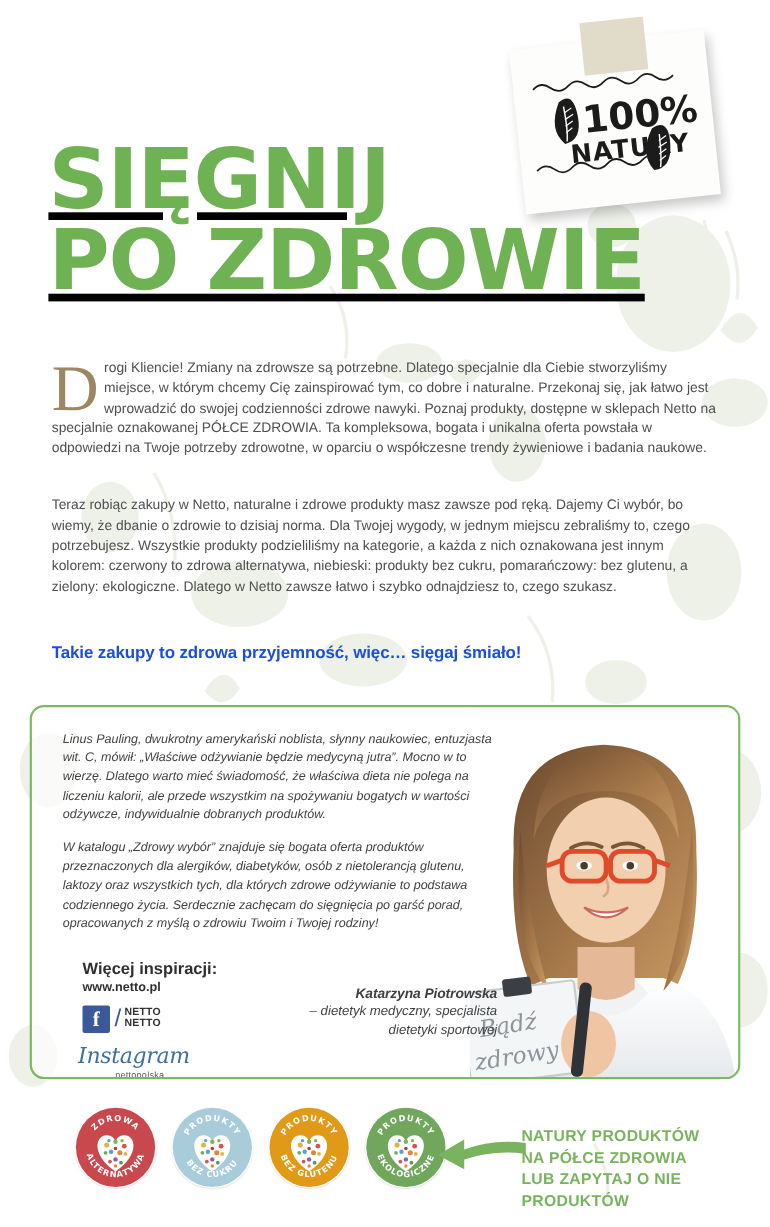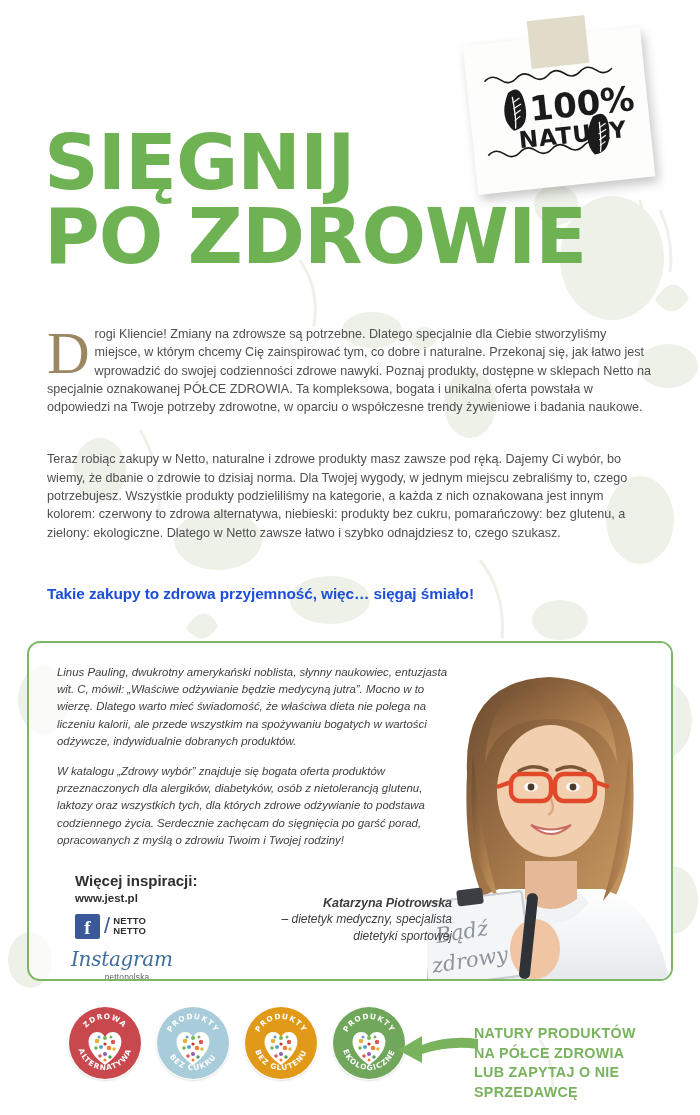--- a/index.html
+++ b/index.html
@@ -59,20 +59,21 @@
     z-index: 3;
   }
   .sticky-svg { position: absolute; inset: 0; }
 
   
   .headline {
     position: absolute;
     top: 126px;
     left: 44px;
     width: 600px;
+    text-decoration: underline;
   }
   .headline-line {
     font-family: "DejaVu Sans", sans-serif;
     font-weight: bold;
     font-size: 76px;
     line-height: 0.97;
     letter-spacing: -1px;
     color: #6fb254;
   }
   .hl2 { font-size: 76px; letter-spacing: -1px; }
@@ -384,21 +385,21 @@
       </svg>
     </div>
 
     <div class="quote-col">
       <p>Linus Pauling, dwukrotny amerykański noblista, słynny naukowiec, entuzjasta wit. C, mówił: „Właściwe odżywianie będzie medycyną jutra”. Mocno w to wierzę. Dlatego warto mieć świadomość, że właściwa dieta nie polega na liczeniu kalorii, ale przede wszystkim na spożywaniu bogatych w wartości odżywcze, indywidualnie dobranych produktów.</p>
       <p>W katalogu „Zdrowy wybór” znajduje się bogata oferta produktów przeznaczonych dla alergików, diabetyków, osób z nietolerancją glutenu, laktozy oraz wszystkich tych, dla których zdrowe odżywianie to podstawa codziennego życia. Serdecznie zachęcam do sięgnięcia po garść porad, opracowanych z myślą o zdrowiu Twoim i Twojej rodziny!</p>
     </div>
 
     <div class="social">
       <div class="social-title">Więcej inspiracji:</div>
-      <div class="social-url">www.jest.pl</div>
+      <div class="social-url">www.netto.pl</div>
       <div class="fb-row">
         <span class="fb-square">
           <span class="fb-f">f</span>
         </span>
         <span class="fb-slash">/</span>
         <span>
           <div class="fb-label">NETTO</div>
           <div class="fb-label">NETTO</div>
         </span>
       </div>
@@ -543,16 +544,16 @@
   <div class="arrow">
     <svg width="84" height="40" viewBox="0 0 84 40">
       <path d="M82 10 q-30 -4 -56 6 l0 -9 l-24 14 l24 13 l0 -9 q28 -9 56 -5 z" fill="#79b35e"></path>
     </svg>
   </div>
 
   <div class="cta">
     <div>NATURY PRODUKTÓW</div>
     <div>NA PÓŁCE ZDROWIA</div>
     <div>LUB ZAPYTAJ O NIE</div>
-    <div>SPRZEDAWCĘ</div>
+    <div>PRODUKTÓW</div>
   </div>
 
 </div>
 
 </body></html>

